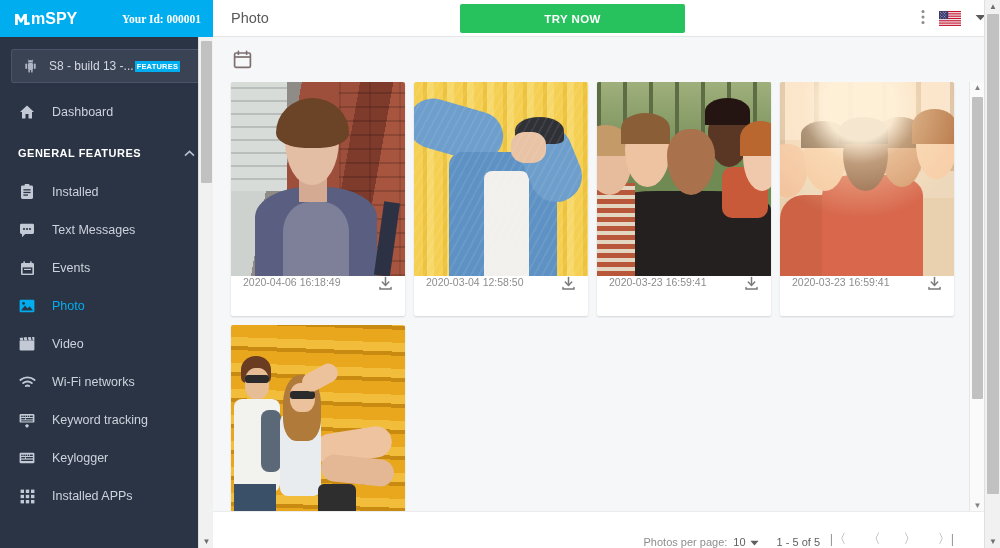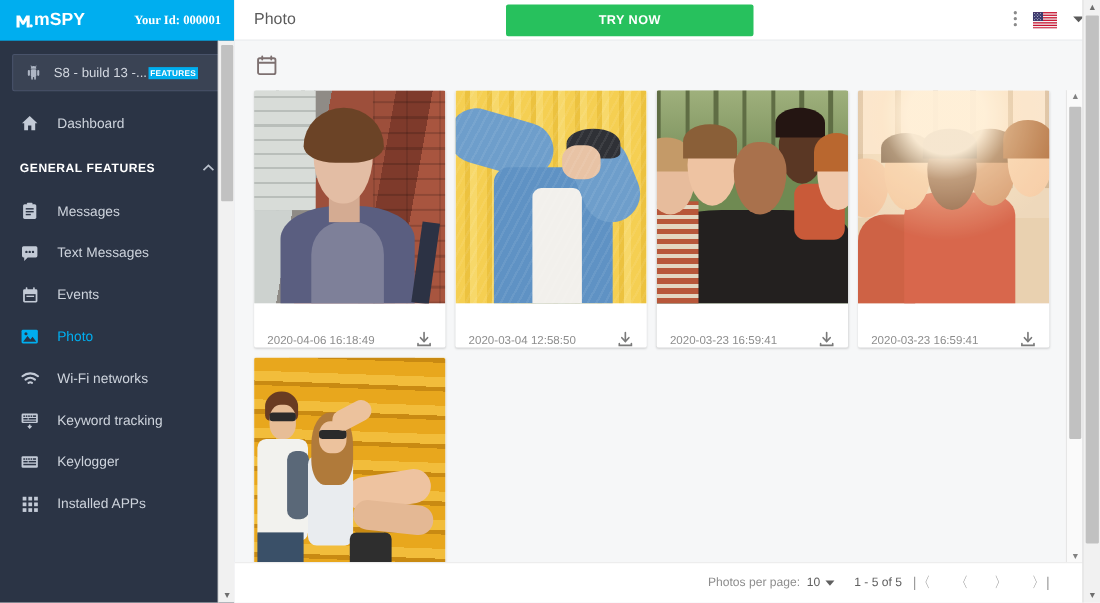--- a/index.html
+++ b/index.html
@@ -149,31 +149,31 @@
   .card {
     width: 174px; background: #ffffff;
     border-radius: 2px;
     box-shadow: 0 1px 2px rgba(0,0,0,0.14);
     overflow: hidden; cursor: pointer;
   }
   .card .thumb {
     width: 174px; height: 194px; position: relative; overflow: hidden;
   }
   .card .meta {
-    height: 40px; display: flex; align-items: flex-end;
+    height: 40px; display: flex; align-items: flex-start;
     justify-content: space-between; padding: 0 12px 0 12px;
   }
   .card .date { color: #8d8d8d; font-size: 10.5px; }
   .dl-ico { color: #7a7a7a; cursor: pointer; display:flex; }
 
   
   .footer {
     height: 37px; background: #ffffff;
     border-top: 1px solid #ececec;
-    display: flex; align-items: center; justify-content: flex-end;
+    display: flex; align-items: flex-end; justify-content: flex-end;
     padding-right: 36px; flex: 0 0 37px;
     gap: 0px;
   }
   .foot-label { color: #8d8d8d; font-size: 11px; }
   .per-page { color: #5f5f5f; font-size: 11px; margin-left: 6px; cursor: pointer; }
   .per-caret { color: #5f5f5f; font-size: 8px; margin-left: 4px; cursor: pointer; }
   .range { color: #5f5f5f; font-size: 11px; margin-left: 18px; }
   .pg-btn {
     color: #9a9a9a; font-size: 13px; cursor: pointer;
     width: 36px; text-align: center;
@@ -362,21 +362,21 @@
     <div class="nav-item">
       <span class="nav-ico">
         <svg width="14" height="16" viewBox="0 0 14 16" fill="currentColor">
             <rect x="1" y="1.6" width="12" height="13.4" rx="1.4"></rect>
             <rect x="4.6" y="0" width="4.8" height="2.8" rx="0.8" fill="currentColor"></rect>
             <rect x="3.4" y="5.2" width="7.2" height="1.3" fill="#2b3445"></rect>
             <rect x="3.4" y="7.8" width="7.2" height="1.3" fill="#2b3445"></rect>
             <rect x="3.4" y="10.4" width="4.6" height="1.3" fill="#2b3445"></rect>
           </svg>
       </span>
-      <span>Messages</span>
+      <span>Installed</span>
     </div>
 
     <div class="nav-item">
       <span class="nav-ico">
         <svg width="16" height="15" viewBox="0 0 16 15" fill="currentColor">
             <path d="M1 2.2 a1.4 1.4 0 0 1 1.4-1.4 h11.2 a1.4 1.4 0 0 1 1.4 1.4 v7.4 a1.4 1.4 0 0 1-1.4 1.4 H6.2 L3 14.2 V11 H2.4 A1.4 1.4 0 0 1 1 9.6 Z"></path>
             <circle cx="5" cy="6" r="1.1" fill="#2b3445"></circle>
             <circle cx="8" cy="6" r="1.1" fill="#2b3445"></circle>
             <circle cx="11" cy="6" r="1.1" fill="#2b3445"></circle>
           </svg>
@@ -402,20 +402,32 @@
       <span class="nav-ico">
         <svg width="16" height="14" viewBox="0 0 16 14" fill="currentColor">
             <rect x="0.6" y="0.8" width="14.8" height="12.4" rx="1.3"></rect>
             <circle cx="4.6" cy="4.4" r="1.4" fill="#2b3445"></circle>
             <path d="M2 11.6 L6 6.4 L8.6 9.6 L10.6 7.2 L14 11.6 Z" fill="#2b3445"></path>
           </svg>
       </span>
       <span>Photo</span>
     </div>
 
+    <div class="nav-item">
+      <span class="nav-ico">
+        <svg width="16" height="14" viewBox="0 0 16 14" fill="currentColor">
+            <path d="M0.6 3.4 L15.4 3.4 L15.4 12.6 a1 1 0 0 1-1 1 H1.6 a1 1 0 0 1-1-1 Z"></path>
+            <path d="M0.6 1 L3.6 0.6 L4.4 3.4 L1.4 3.4 Z"></path>
+            <path d="M4.6 0.4 L7.6 0 L8.4 3.4 L5.4 3.4 Z"></path>
+            <path d="M8.8 0.2 L11.8 0 L12.6 3.4 L9.6 3.4 Z"></path>
+            <path d="M13 0 L15.4 0 L15.4 3.4 L13.8 3.4 Z"></path>
+          </svg>
+      </span>
+      <span>Video</span>
+    </div>
 
     <div class="nav-item">
       <span class="nav-ico">
         <svg width="17" height="13" viewBox="0 0 17 13" fill="none" stroke="currentColor" stroke-width="1.9" stroke-linecap="round">
             <path d="M1.4 4 A11 11 0 0 1 15.6 4"></path>
             <path d="M4.2 7.1 A7 7 0 0 1 12.8 7.1"></path>
             <path d="M6.9 10 A3.2 3.2 0 0 1 10.1 10"></path>
           </svg>
       </span>
       <span>Wi-Fi networks</span>

